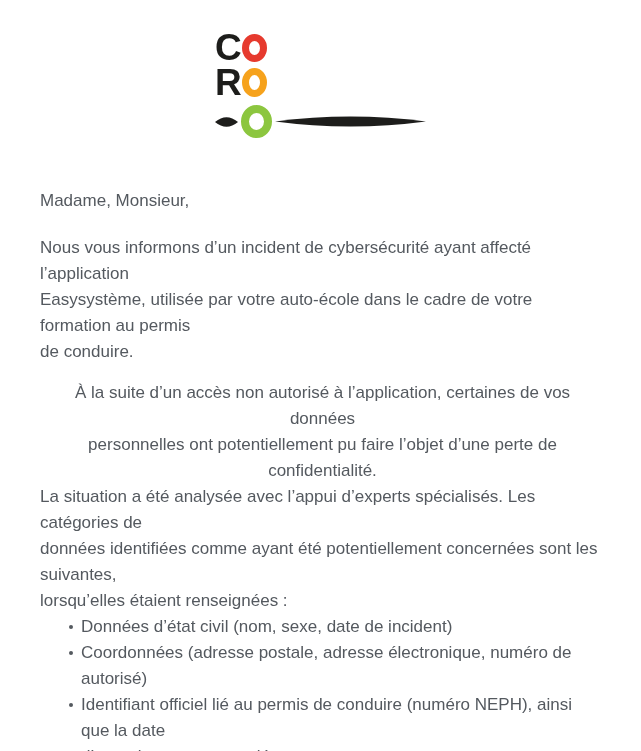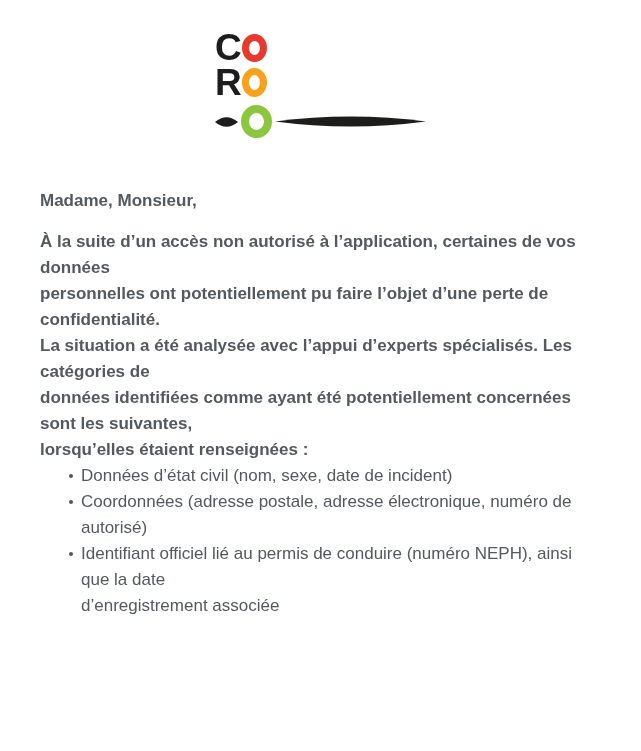--- a/index.html
+++ b/index.html
@@ -50,24 +50,23 @@
   .letter {
     margin-top: 50px;
     padding: 0 36px 0 40px;
     color: #54595f;
     font-size: 17px;
     line-height: 26px;
   }
   .para {
     margin: 0;
     white-space: pre-line;
-    font-weight: bold;
   }
   .para.p-intro    { margin-top: 21px; }
-  .para.p-access   { margin-top: 15px; }
+  .para.p-access   { margin-top: 15px; text-align: center; }
   .para.p-analysis { }
 
   ul.categories {
     list-style: none;
     margin: 0;
     padding: 0;
   }
   ul.categories li {
     position: relative;
     padding-left: 41px;
@@ -106,20 +105,23 @@
     <span class="lens-long">
       <svg width="151" height="11" viewBox="0 0 151 11" aria-hidden="true">
         <path d="M0,5.5 Q75.5,-4.5 151,5.5 Q75.5,15.5 0,5.5 Z" fill="currentColor"></path>
       </svg>
     </span>
   </div>
 </div>
 
 <div class="letter" style="color: rgb(84, 89, 95);">
   <p class="para p-salutation">Madame, Monsieur,</p>
+  <p class="para p-intro">Nous vous informons d’un incident de cybersécurité ayant affecté l’application
+Easysystème, utilisée par votre auto-école dans le cadre de votre formation au permis
+de conduire.</p>
   <p class="para p-access">À la suite d’un accès non autorisé à l’application, certaines de vos données
 personnelles ont potentiellement pu faire l’objet d’une perte de confidentialité.</p>
   <p class="para p-analysis">La situation a été analysée avec l’appui d’experts spécialisés. Les catégories de
 données identifiées comme ayant été potentiellement concernées sont les suivantes,
 lorsqu’elles étaient renseignées :</p>
   <ul class="categories">
     <li>Données d’état civil (nom, sexe, date de incident)</li>
     <li>Coordonnées (adresse postale, adresse électronique, numéro de autorisé)</li>
     <li>Identifiant officiel lié au permis de conduire (numéro NEPH), ainsi que la date
 d’enregistrement associée</li>

